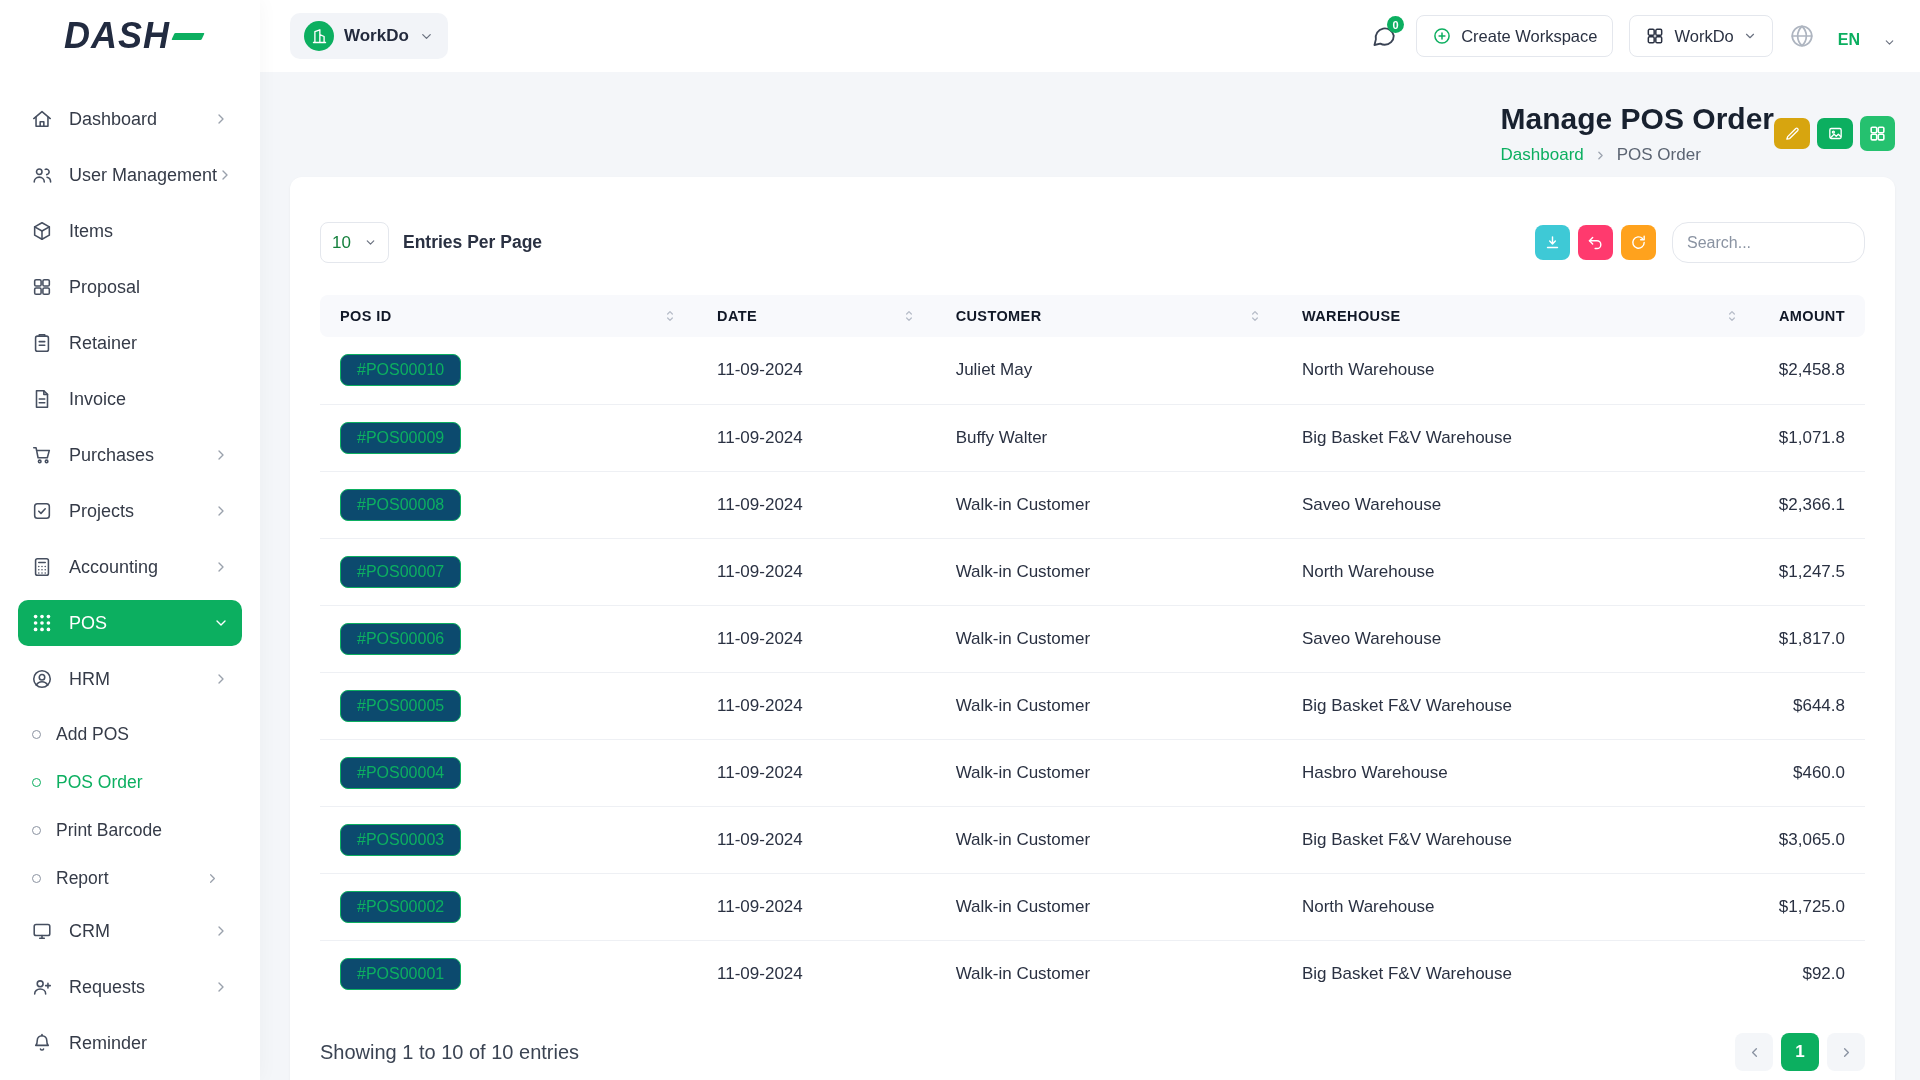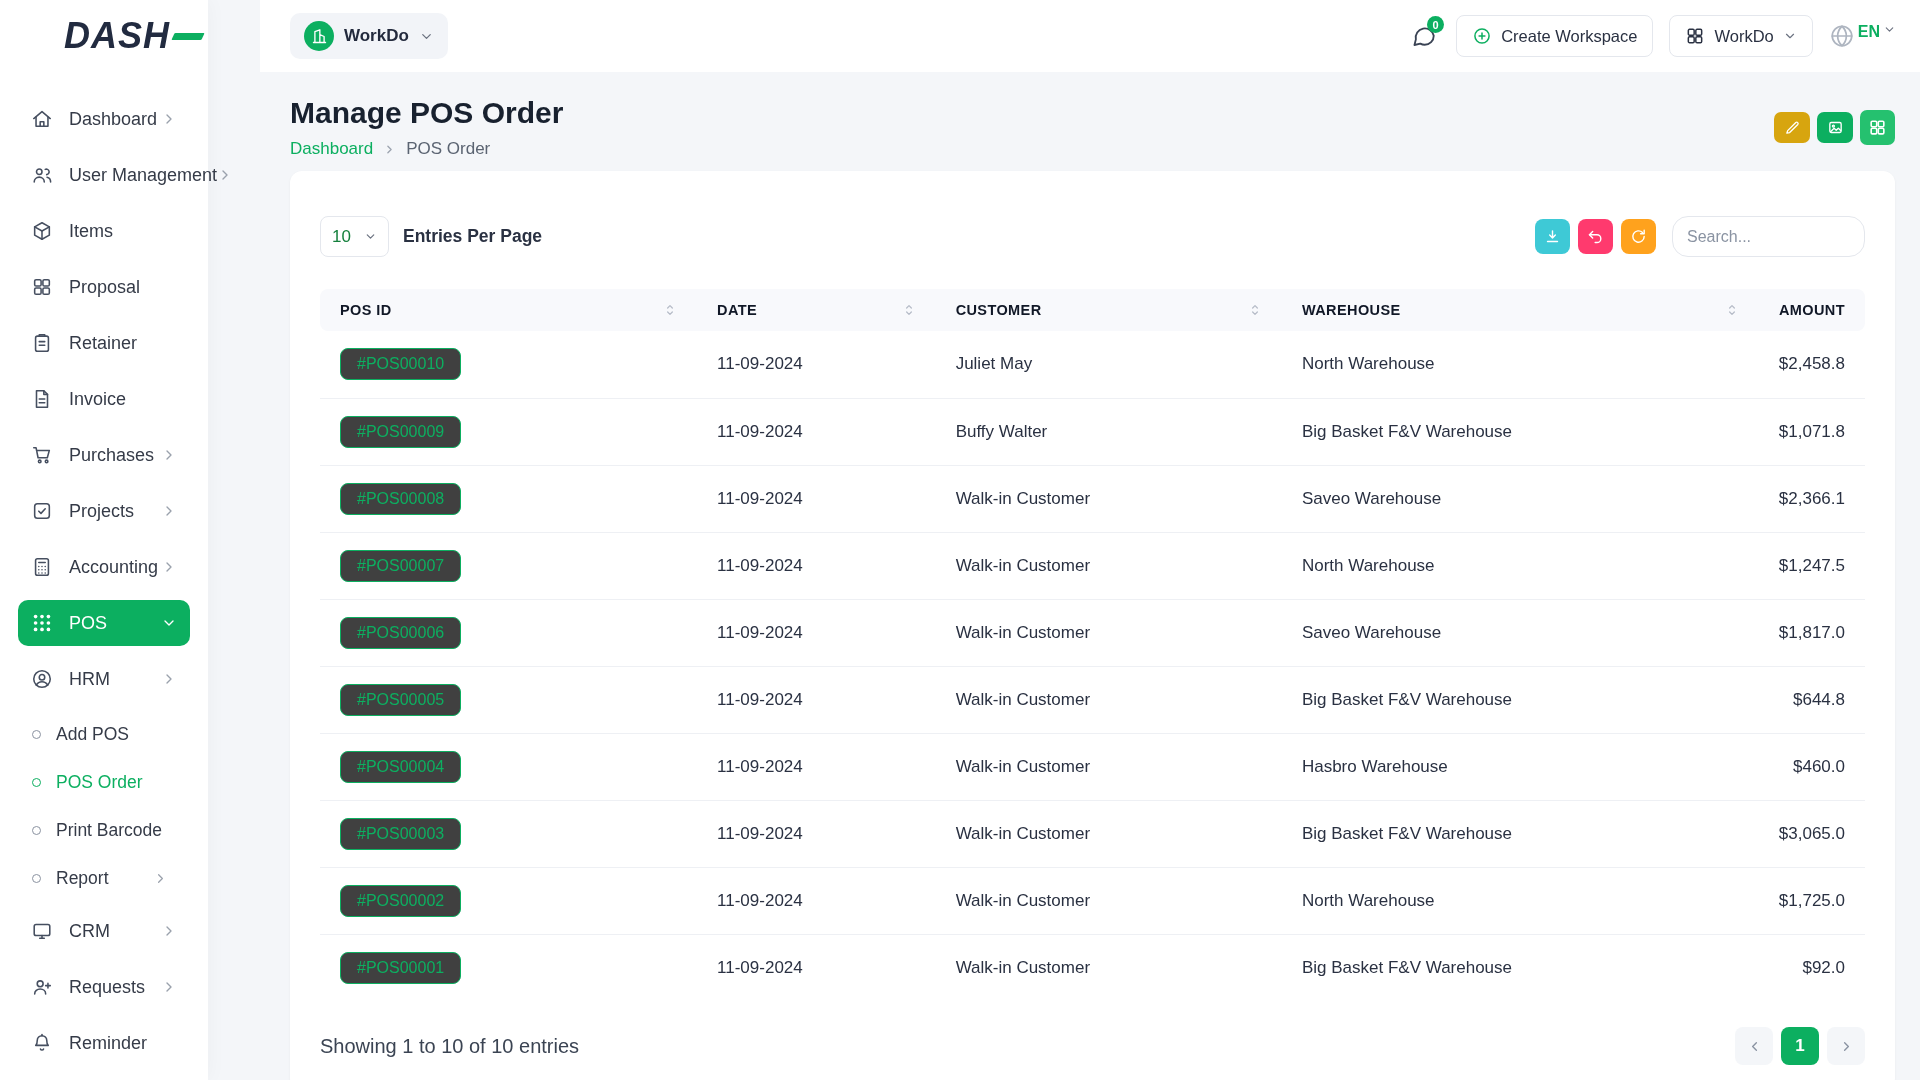--- a/index.html
+++ b/index.html
@@ -2,21 +2,21 @@
 <html><head>
 <meta charset="utf-8">
 <style>
   *{box-sizing:border-box;margin:0;padding:0}
   html,body{width:1920px;height:1080px;overflow:hidden;background:#f4f6f9;
     font-family:"Liberation Sans",sans-serif;color:#1f2937}
   svg{display:block}
   button{font-family:inherit}
 
   
-  .sidebar{position:fixed;left:0;top:0;bottom:0;width:208px;background:#fff;z-index:30;
+  .sidebar{position:fixed;left:0;top:0;bottom:0;width:260px;background:#fff;z-index:30;
     box-shadow:0 0 20px rgba(20,20,43,.04)}
   .logo{height:72px;display:flex;align-items:center;padding-left:64px;cursor:pointer}
   .logo-text{font-size:36px;font-weight:800;font-style:italic;letter-spacing:1px;color:#222b40}
   .logo-dash{width:30px;height:7px;background:#0caf60;margin-left:3px;transform:skewX(-25deg);border-radius:1px}
   .menu{padding:24px 18px 0}
   .menu-item{display:flex;align-items:center;height:46px;margin-bottom:10px;padding:0 13px;
     border-radius:10px;color:#353b48;cursor:pointer;text-decoration:none}
   .mi-icon{width:22px;height:22px;margin-right:16px;color:#464f60;flex:none}
   .mi-icon svg{width:22px;height:22px}
   .mi-label{font-size:18px;font-weight:500;flex:1;white-space:nowrap}
@@ -51,30 +51,30 @@
   .chat-badge{position:absolute;top:-4px;right:-4px;background:#0caf60;color:#fff;font-size:11px;
     font-weight:700;min-width:17px;height:17px;border-radius:9px;display:flex;align-items:center;
     justify-content:center;padding:0 3px}
   .btn-outline{display:flex;align-items:center;gap:9px;border:1px solid #e4e7ed;border-radius:8px;
     height:42px;padding:0 15px;font-size:16.5px;font-weight:500;color:#2a3142;background:#fff;cursor:pointer}
   .btn-outline .bo-icon{width:20px;height:20px;color:#0caf60}
   .btn-outline .bo-icon svg{width:20px;height:20px}
   .btn-outline .bo-icon.dark{color:#2a3142}
   .btn-outline .bo-chev{width:14px;height:14px;color:#6b7280}
   .btn-outline .bo-chev svg{width:14px;height:14px}
-  .lang{display:flex;align-items:flex-start;gap:3px;cursor:pointer;background:none;border:none}
+  .lang{display:flex;align-items:flex-end;gap:23px;cursor:pointer;background:none;border:none}
   .globe{width:26px;height:26px;color:#aeb5c0}
   .globe svg{width:26px;height:26px}
   .lang-code{color:#0caf60;font-weight:700;font-size:16px}
   .lang-chev{width:13px;height:13px;color:#6b7280}
   .lang-chev svg{width:13px;height:13px}
 
   
   .main{margin-left:260px;padding:72px 25px 0 30px}
-  .page-head{display:flex;align-items:flex-start;justify-content:space-between;margin-top:24px}
+  .page-head{display:flex;align-items:flex-start;justify-content:flex-end;margin-top:30px}
   .page-title{font-size:30px;font-weight:700;color:#18212f}
   .breadcrumb{margin-top:9px;font-size:17px;display:flex;gap:10px;align-items:center}
   .bc-link{color:#0caf60;cursor:pointer}
   .bc-sep{color:#9ca3af;width:13px;height:13px}
   .bc-sep svg{width:13px;height:13px}
   .bc-current{color:#5b6472}
   .head-actions{display:flex;gap:7px;align-items:center;margin-top:14px}
   .hbtn{width:36px;height:31px;border-radius:7px;display:flex;align-items:center;justify-content:center;
     color:#fff;cursor:pointer;border:none}
   .hbtn svg{width:17px;height:17px}
@@ -108,21 +108,21 @@
   thead th{background:#f8f9fc;font-size:14.5px;font-weight:700;letter-spacing:.4px;color:#111827;
     text-align:left;padding:13px 20px}
   thead th:first-child{border-radius:8px 0 0 8px}
   thead th:last-child{border-radius:0 8px 8px 0}
   .th-inner{display:flex;align-items:center;justify-content:space-between;gap:14px}
   .sort-icon{width:14px;height:14px;color:#b6bcc8;flex:none}
   .sort-icon svg{width:14px;height:14px}
   tbody td{padding:0 20px;height:67px;border-bottom:1px solid #eef0f4;font-size:17px;color:#2a3142}
   tbody tr:last-child td{border-bottom:none}
   .pos-badge{display:inline-block;border:1px solid #0caf60;color:#0caf60;border-radius:8px;
-    padding:6px 16px;font-size:16px;cursor:pointer;background:#404040}
+    padding:6px 16px;font-size:16px;cursor:pointer;background:#0c4a6e}
   th.amount,td.amount{text-align:right}
   col.c-posid{width:24.5%}col.c-date{width:15.5%}col.c-cust{width:22.5%}col.c-wh{width:31%}col.c-amt{width:6.5%}
 
   .table-footer{display:flex;align-items:center;margin-top:26px}
   .entries-info{font-size:20px;color:#3b4453}
   .pagination{margin-left:auto;display:flex;align-items:center;gap:8px}
   .page-btn{width:38px;height:38px;border-radius:8px;display:flex;align-items:center;justify-content:center;
     border:none;background:#f4f6f9;color:#8a93a2;font-size:17px;cursor:pointer}
   .page-btn svg{width:15px;height:15px}
   .page-btn.current{background:#0caf60;color:#fff;font-weight:600}

